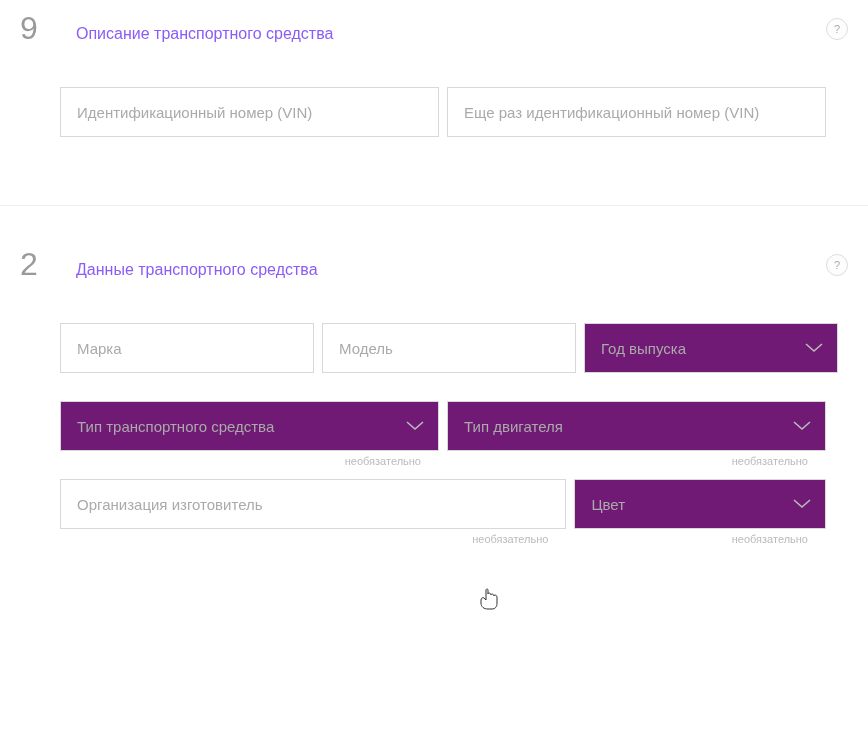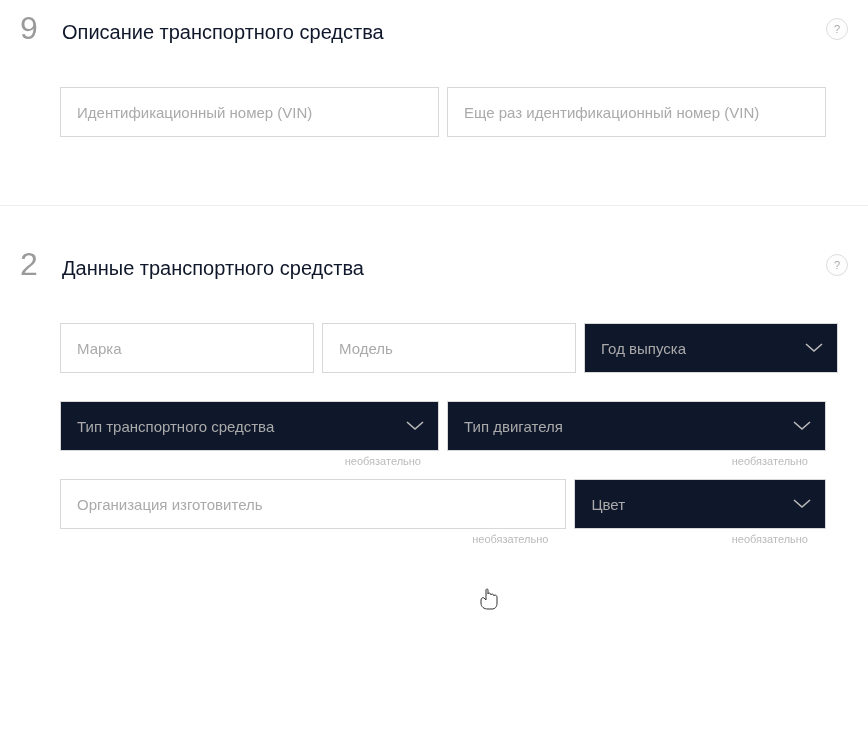--- a/index.html
+++ b/index.html
@@ -24,23 +24,23 @@
   }
   .section-number {
     font-size: 32px;
     font-weight: 200;
     color: #9a9a9a;
     width: 40px;
     flex-shrink: 0;
     letter-spacing: -1px;
   }
   .section-title {
-    font-size: 20px;
-    color: #0f172a;
-    margin-left: 2px;
+    font-size: 16px;
+    color: #8b5cf6;
+    margin-left: 16px;
     font-weight: 400;
   }
   .help-button {
     position: absolute;
     right: 0;
     top: 8px;
     width: 22px;
     height: 22px;
     border-radius: 50%;
     border: 1px solid #ddd;
@@ -77,21 +77,21 @@
     font-family: inherit;
   }
   .field::placeholder {
     color: #aaa;
   }
   .select-field {
     position: relative;
     width: 100%;
     height: 50px;
     border: 1px solid #d8d8d8;
-    background: #0f172a;
+    background: #701a75;
     padding: 0 42px 0 16px;
     font-size: 15px;
     color: #aaa;
     display: flex;
     align-items: center;
     cursor: pointer;
   }
   .chevron {
     position: absolute;
     right: 14px;

